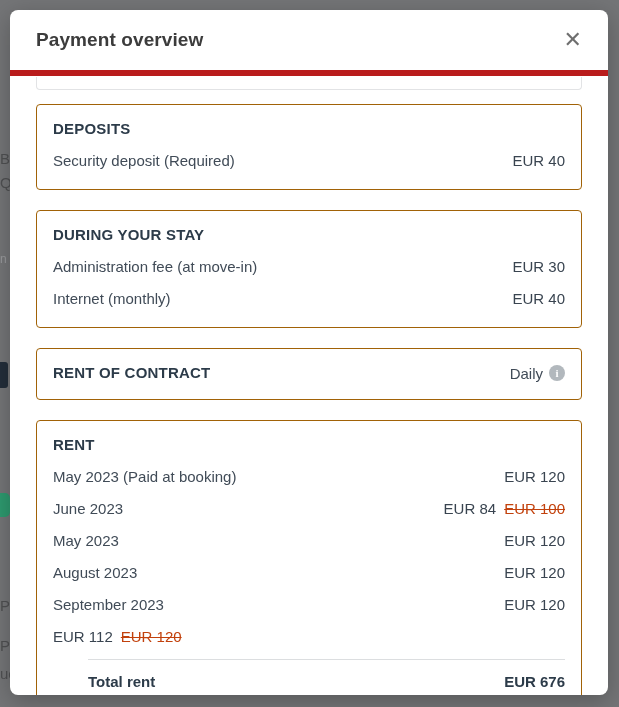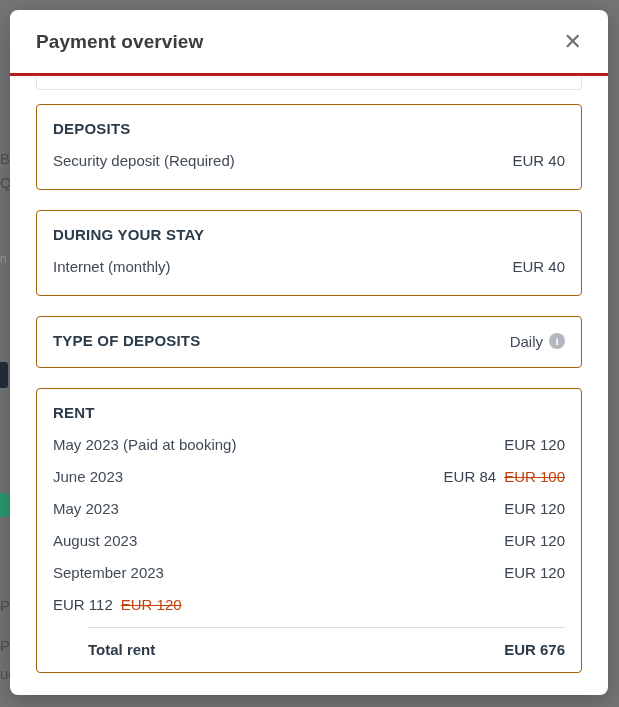--- a/index.html
+++ b/index.html
@@ -41,21 +41,21 @@
     overflow: hidden;
     display: flex;
     flex-direction: column;
   }
   .modal-header {
     flex: 0 0 66px;
     display: flex;
     align-items: center;
     justify-content: space-between;
     padding: 0 20px 0 26px;
-    border-bottom: 3px solid #b91c1c;
+    border-bottom: 6px solid #b91c1c;
     gap: 8px;
   }
   .modal-title {
     font-size: 19px;
     font-weight: 600;
     color: #3c3c3c;
     letter-spacing: 0.1px;
   }
   .close-btn {
     background: none; border: none; cursor: pointer;
@@ -177,27 +177,31 @@
       <div class="section-header">DEPOSITS</div>
       <div class="row">
         <span>Security deposit (Required)</span>
         <span class="amount">EUR 40</span>
       </div>
     </div>
 
     <div class="card">
       <div class="section-header">DURING YOUR STAY</div>
       <div class="row">
+        <span>Administration fee (at move-in)</span>
+        <span class="amount">EUR 30</span>
+      </div>
+      <div class="row">
         <span>Internet (monthly)</span>
         <span class="amount">EUR 40</span>
       </div>
     </div>
 
     <div class="card contract-card">
-      <div class="section-header">TYPE OF DEPOSITS</div>
+      <div class="section-header">RENT OF CONTRACT</div>
       <div class="contract-value">
         <span>Daily</span>
         <span class="info-icon">i</span>
       </div>
     </div>
 
     <div class="card rent-card">
       <div class="section-header">RENT</div>
 
       <div class="row">

